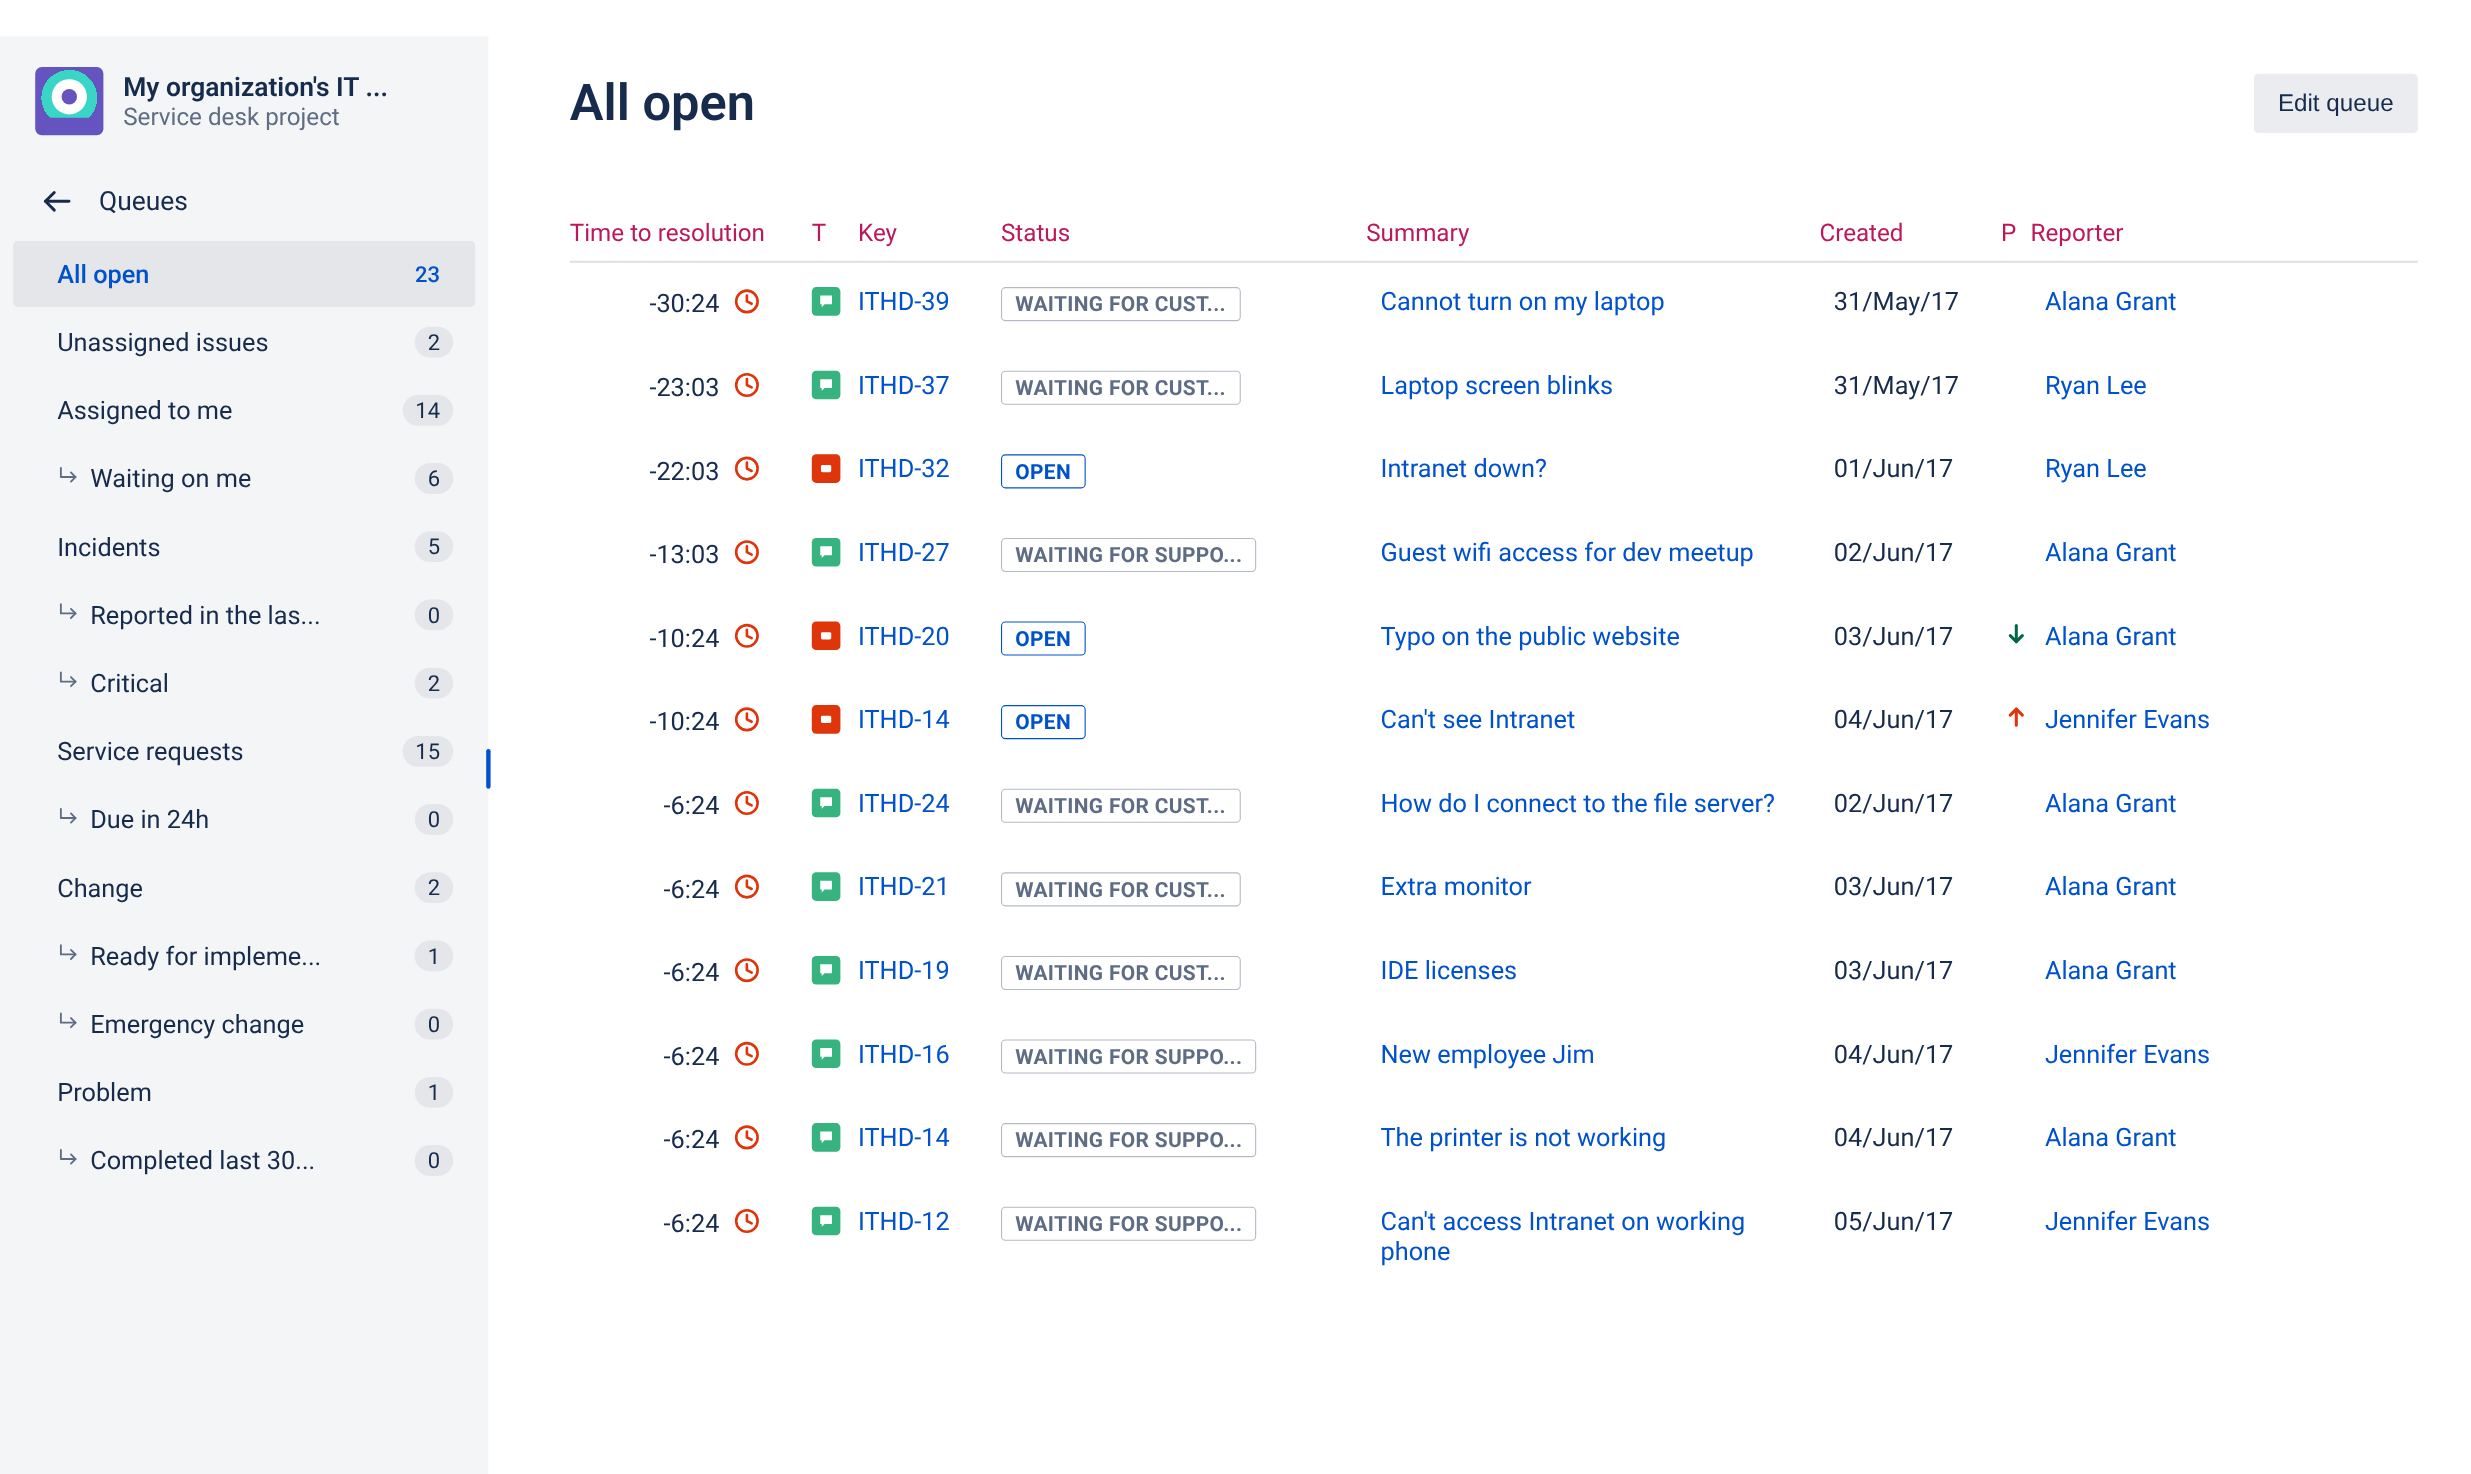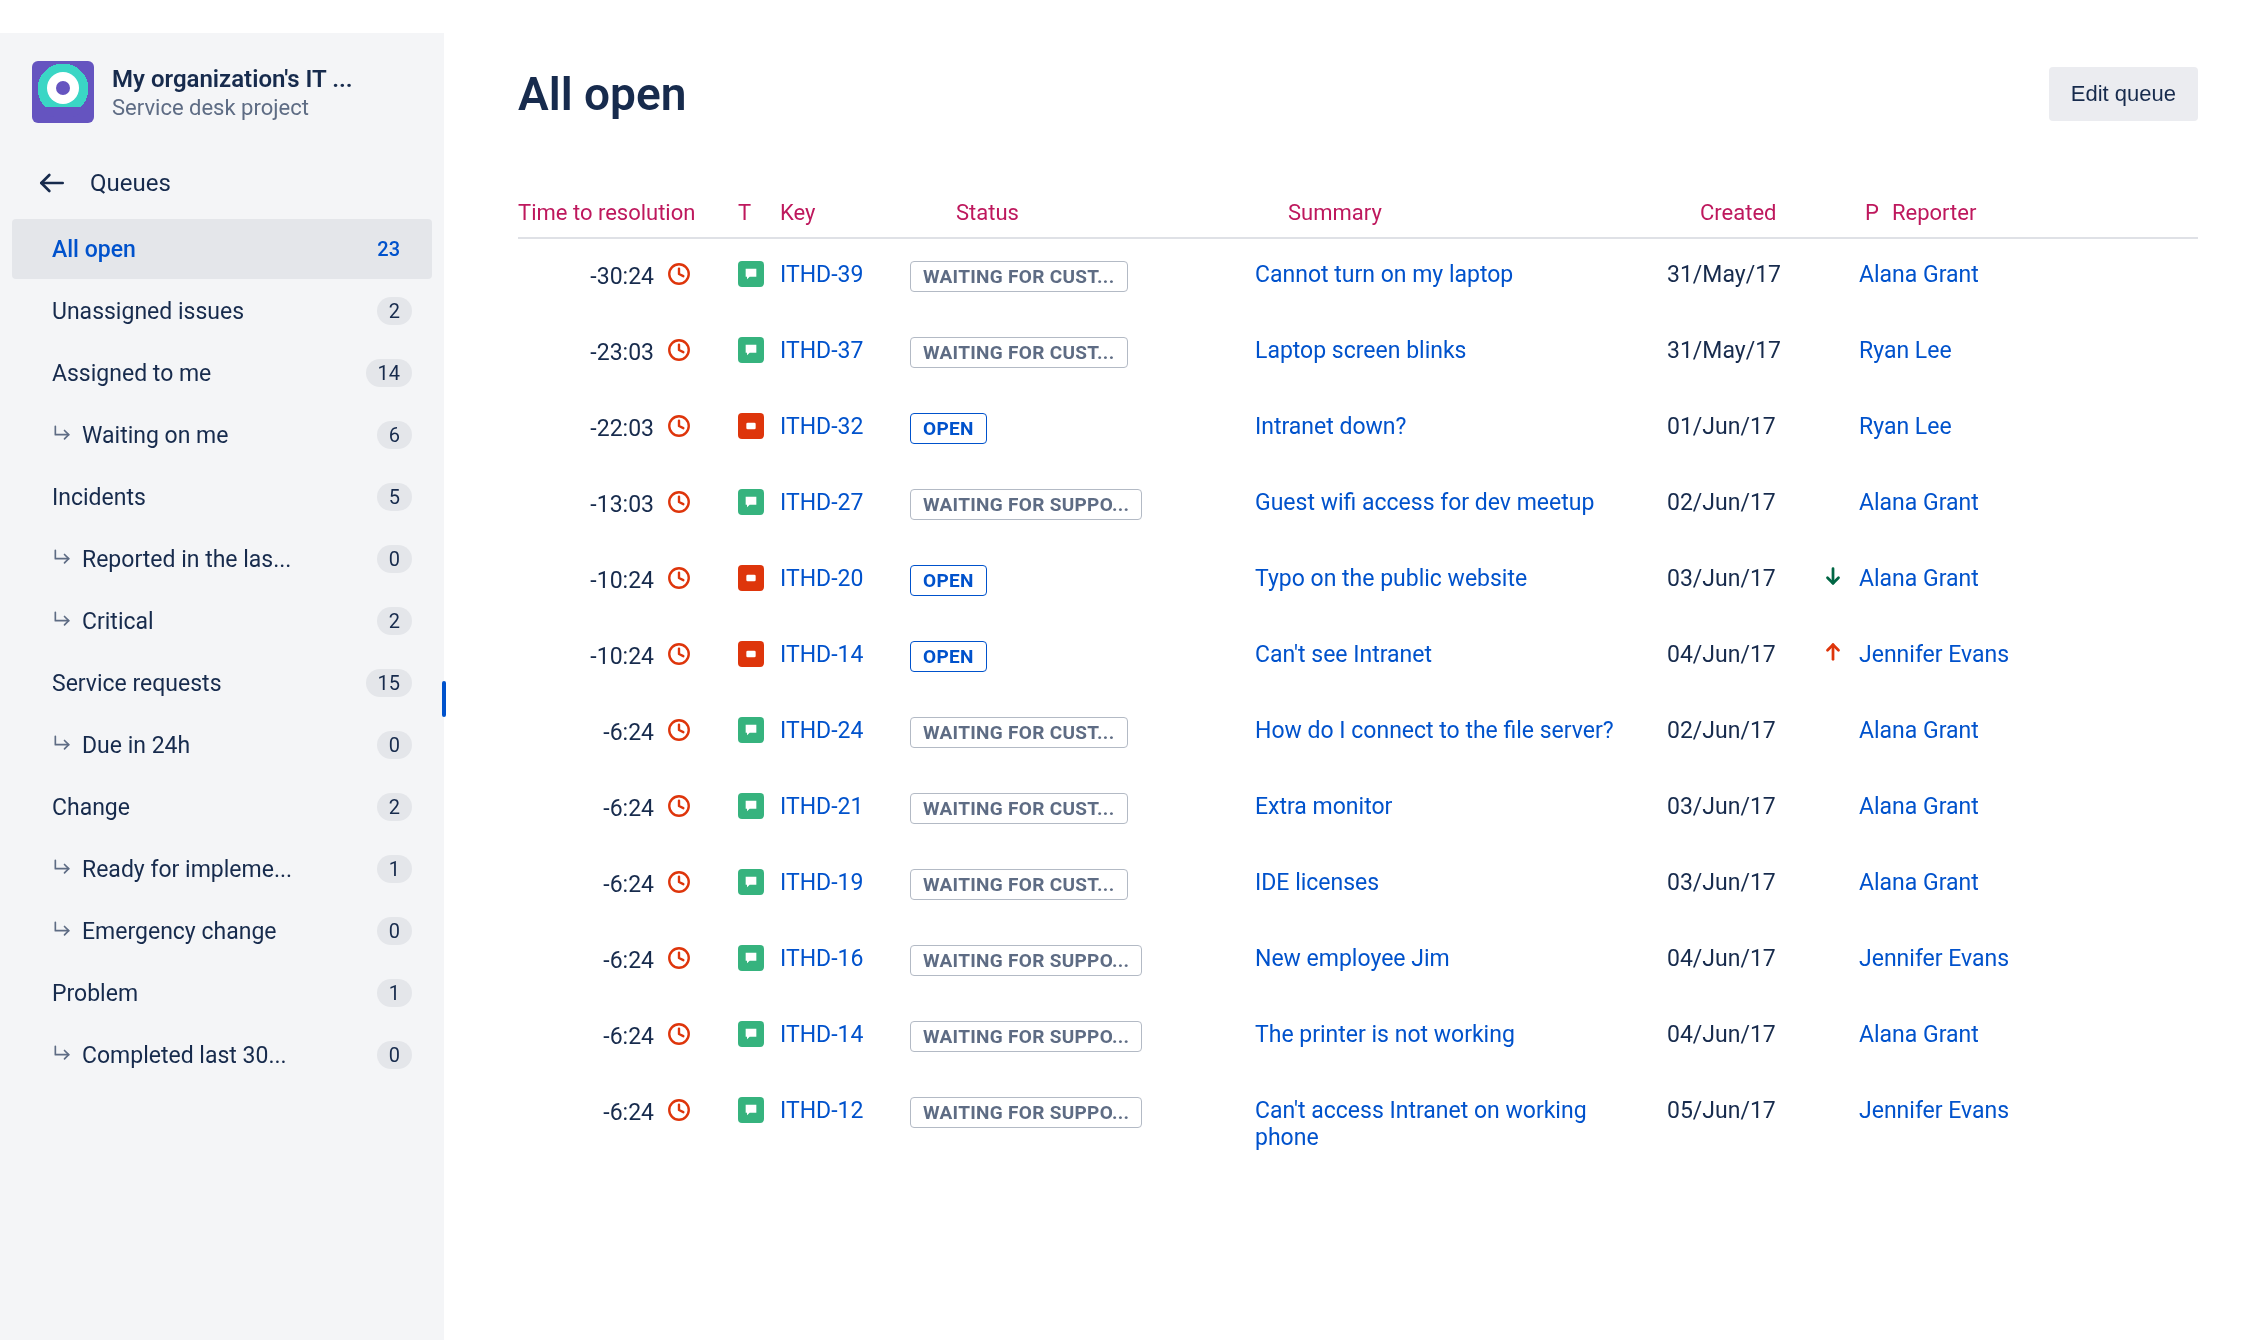--- a/index.html
+++ b/index.html
@@ -37,21 +37,21 @@
   .main { flex: 1; padding: 36px 48px 0 74px; overflow: hidden; }
   .main-header { display: flex; align-items: center; justify-content: space-between; margin-bottom: 48px; }
   .page-title { font-size: 46px; font-weight: 600; color: #172b4d; }
   .edit-btn { background: #ebecf0; border: none; border-radius: 4px; padding: 14px 22px; font-size: 22px; color: #172b4d; cursor: pointer; }
 
   .table { width: 100%; }
   .thead { display: flex; border-bottom: 2px solid #dfe1e6; padding-bottom: 12px; color: #be185d; font-size: 22px; }
   .col-time { width: 220px; text-align: left; }
   .col-type { width: 42px; }
   .col-key { width: 130px; }
-  .col-status { width: 332px; margin-left: 46px; }
+  .col-status { width: 332px; }
   .col-summary { width: 412px; }
   .col-created { width: 152px; }
   .col-priority { width: 40px; text-align: center; }
   .col-reporter { flex: 1; }
 
   .tbody { display: flex; flex-direction: column; }
   .row { display: flex; align-items: flex-start; padding: 22px 0; font-size: 23px; }
   .cell { padding-right: 12px; }
   .cell.time { width: 220px; display: flex; align-items: center; justify-content: flex-end; gap: 12px; padding-right: 46px; color: #172b4d; }
   .cell.time .clock { color: #de350b; flex-shrink: 0; }

